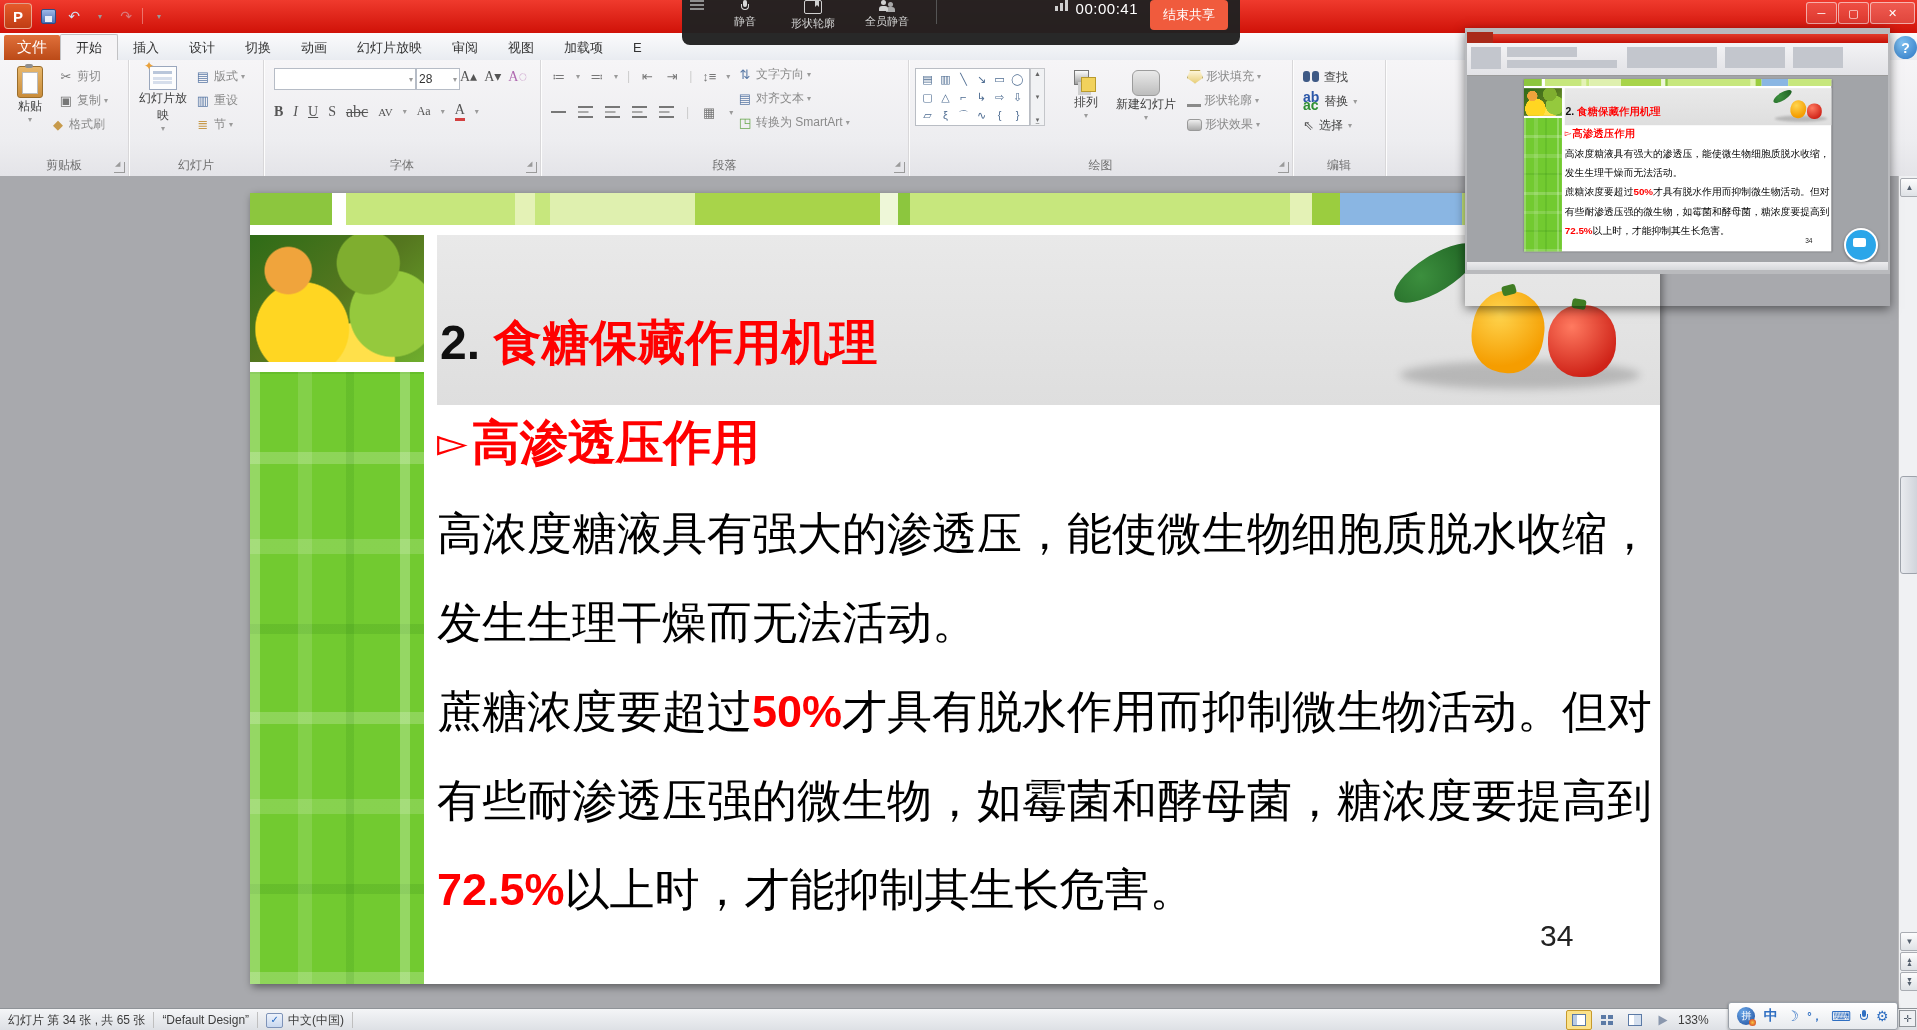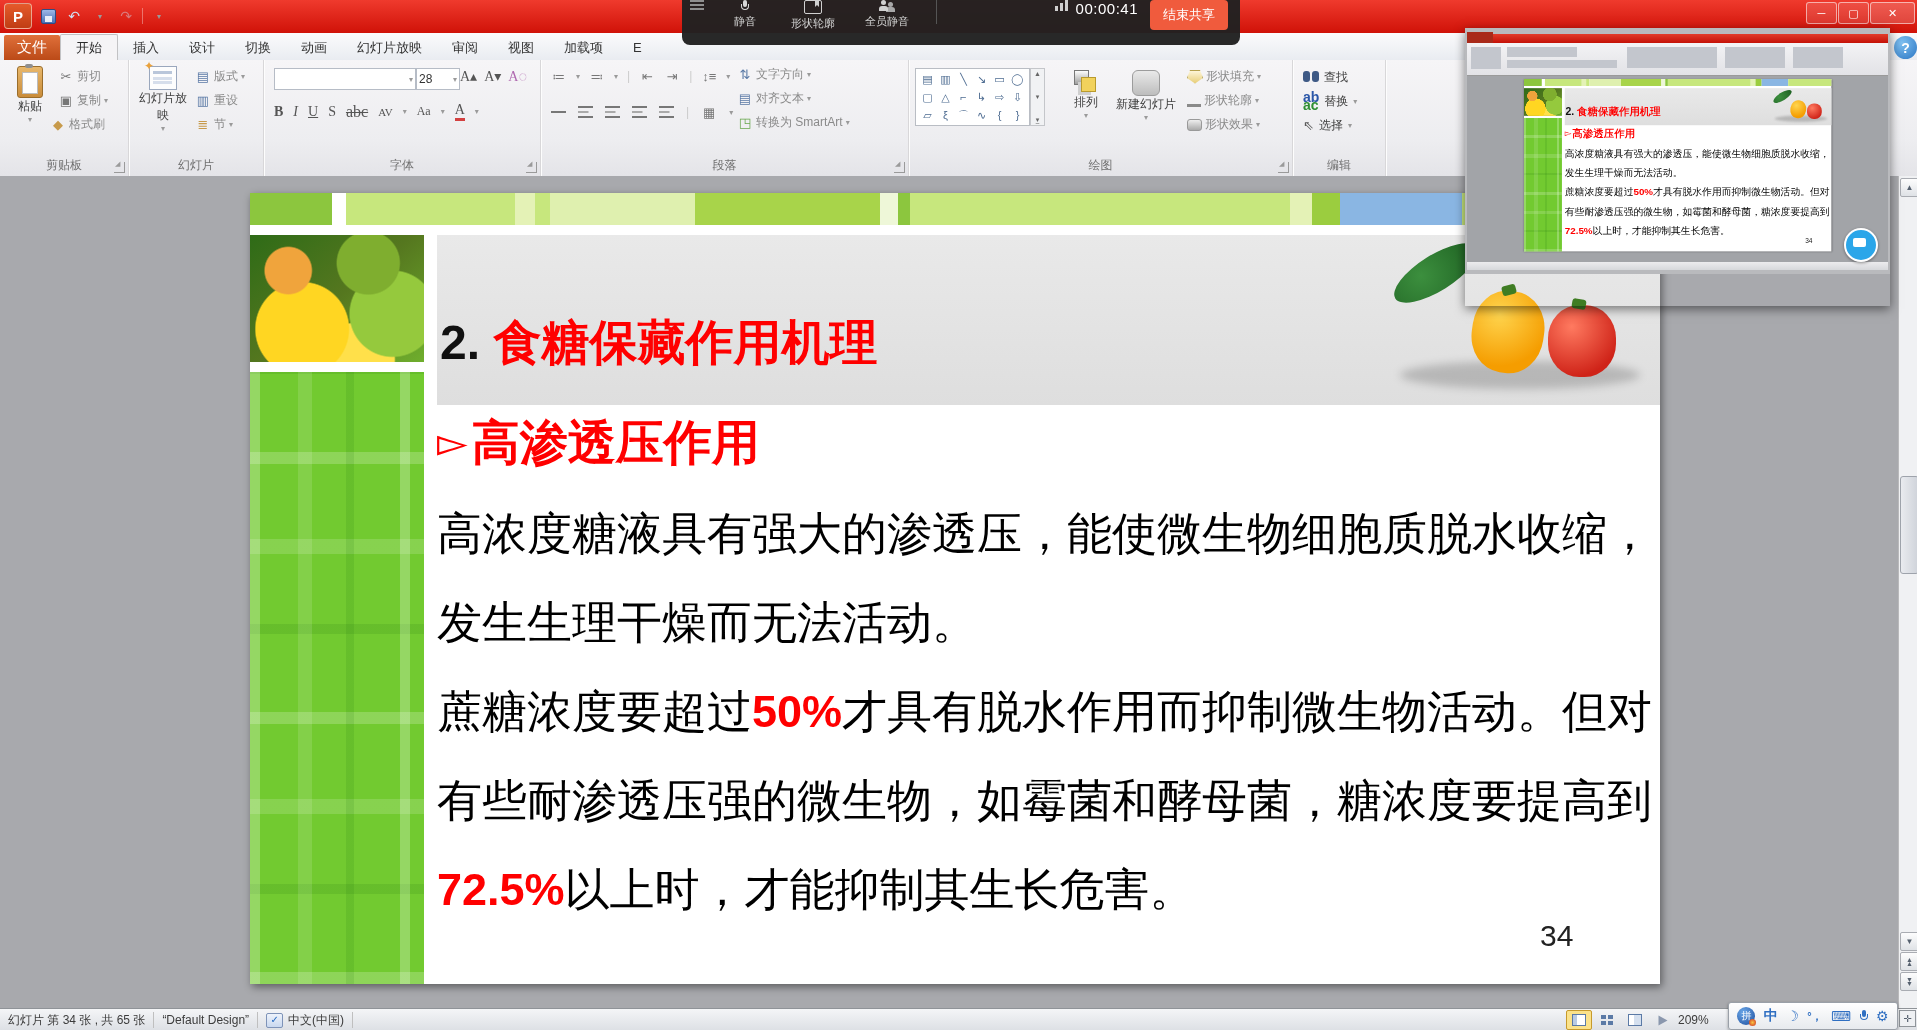--- a/index.html
+++ b/index.html
@@ -571,21 +571,21 @@
     <span class="viewbtn">
         <span class="vic vic-sorter"></span>
       </span>
     <span class="viewbtn">
         <span class="vic vic-read"></span>
       </span>
     <span class="viewbtn">
         <span class="vic vic-show"></span>
       </span>
   </div>
-  <span style="position:absolute;left:1678px;">209%</span>
+  <span style="position:absolute;left:1678px;">133%</span>
 </div>
 
 <div id="imebar">
   <span class="pinball">拼</span>
   <span class="imetxt">中</span>
   <span>☽</span>
   <span style="font-size:11px;font-weight:bold;">°，</span>
   <span>⌨</span>
   <span class="mic-ic" style="color:#2f6fc2;"></span>
   <span>⚙</span>

